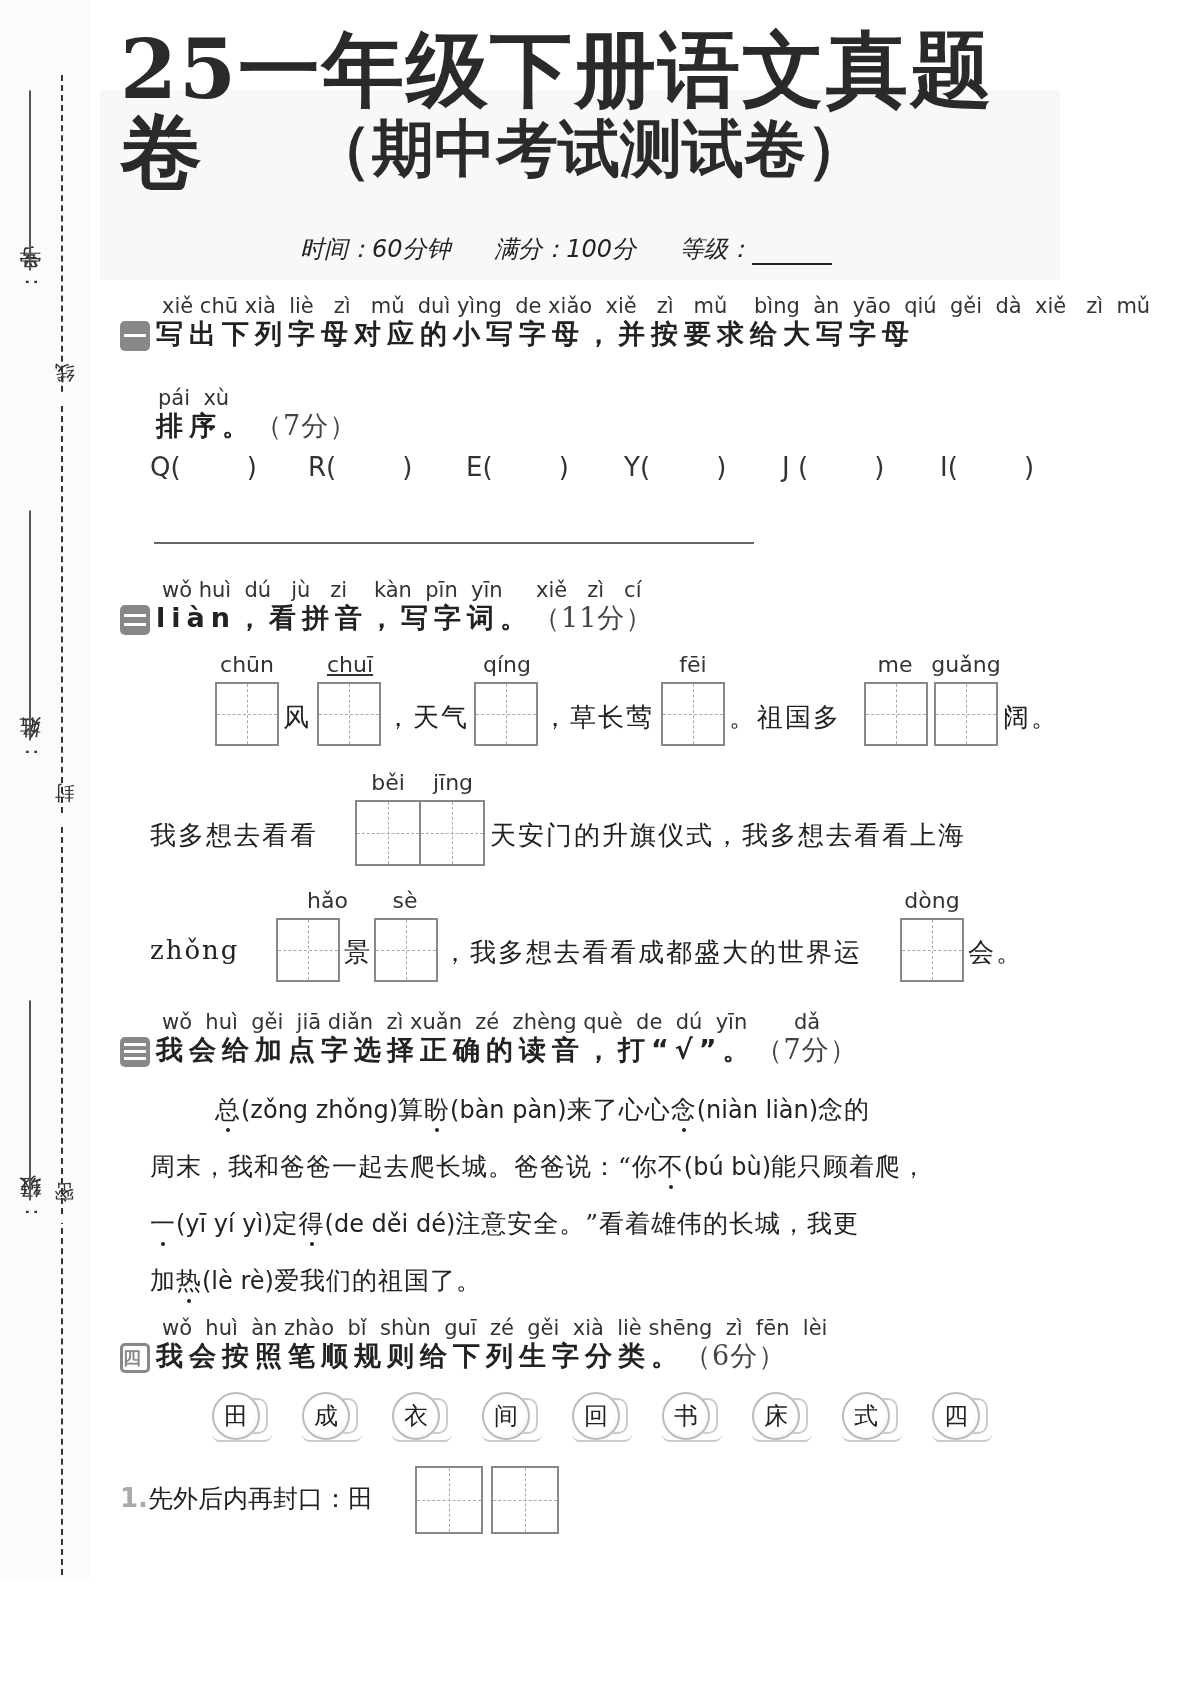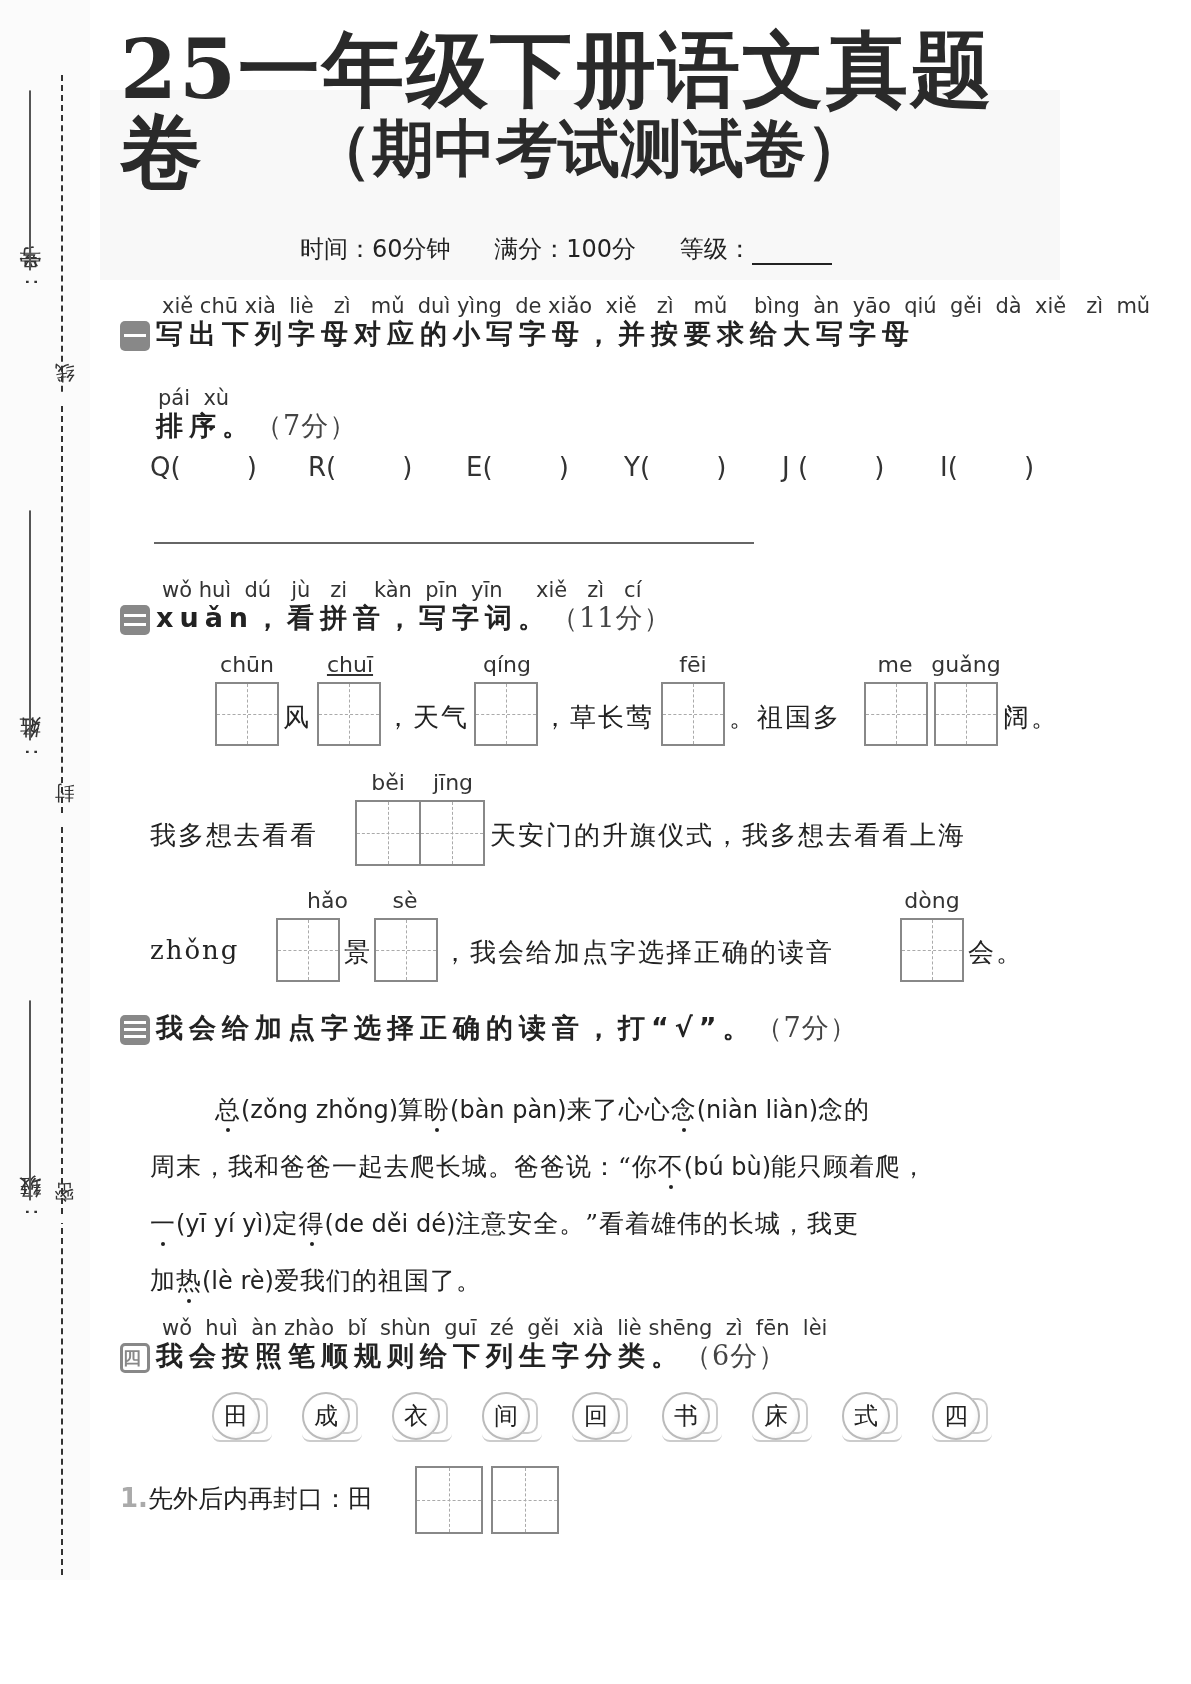--- a/index.html
+++ b/index.html
@@ -16,21 +16,21 @@
     font-family: "DejaVu Sans", sans-serif; font-size: 22px; color: #333; display: flex; align-items: center; }
   .margin-field .line { display: inline-block; border-left: 2px solid #555; height: 180px; margin-top: 8px; }
   .margin-tag { position: absolute; left: 50px; width: 24px; background: #fbfbfb; writing-mode: vertical-rl; transform: rotate(180deg);
     font-family: "DejaVu Sans", sans-serif; font-size: 20px; color: #333; text-align: center; padding: 4px 0; }
 
   
   .title { position: absolute; left: 120px; top: 28px; width: 920px; text-align: left;
     font-family: "DejaVu Serif", serif; font-weight: bold; font-size: 82px; letter-spacing: 2px; color: #2a2a2a; line-height: 1; }
   .subtitle { position: absolute; left: 310px; top: 118px; font-family: "DejaVu Serif", serif; font-weight: bold;
     font-size: 62px; color: #2a2a2a; line-height: 1; }
-  .meta { position: absolute; left: 300px; top: 233px; font-family: "DejaVu Sans", sans-serif; font-size: 24px; color: #222; }
+  .meta { position: absolute; left: 300px; top: 233px; font-family: "DejaVu Sans", sans-serif; font-size: 24px; color: #222; font-style: italic; }
   .meta span { margin-right: 36px; }
   .meta .blank { display: inline-block; width: 80px; border-bottom: 2px solid #222; height: 20px; vertical-align: bottom; margin-right:0; }
 
   
   .sec { position: absolute; left: 120px; }
   .sec-icon { display: inline-block; width: 30px; height: 30px; background: #888; border-radius: 5px; position: relative; vertical-align: middle; margin-right: 6px; }
   .sec-icon .bar { position: absolute; left: 4px; right: 4px; height: 3px; background: #fff; }
   .sec-icon.outline { background: #fff; border: 3px solid #888; width: 24px; height: 24px; color: #888; font-size: 18px; text-align: center; line-height: 24px; font-family: "DejaVu Sans", sans-serif; }
   .pinyin-row { font-family: "DejaVu Sans", sans-serif; font-size: 21px; color: #333; white-space: pre; height: 22px; margin-left: 42px; }
   .heading { font-family: "DejaVu Sans", sans-serif; font-weight: bold; font-size: 27px; letter-spacing: 6px; color: #222; white-space: nowrap; }
@@ -115,21 +115,21 @@
   <span class="item">J (        )</span>
   <span class="item">I(        )</span>
 </div>
 <div class="order">
   <span class="line"></span>
 </div>
 
 <div class="sec" style="top:578px;">
   <div class="pinyin-row">wǒ huì  dú   jù   zi    kàn  pīn  yīn     xiě   zì   cí</div>
   <div class="heading">
-    <span class="sec-icon"><span class="bar" style="top:9px"></span><span class="bar" style="top:18px"></span></span><span>xuǎn，看拼音，写字词。</span><span class="score">（11分）</span>
+    <span class="sec-icon"><span class="bar" style="top:9px"></span><span class="bar" style="top:18px"></span></span><span>liàn，看拼音，写字词。</span><span class="score">（11分）</span>
   </div>
 </div>
 
 <div class="py" style="left:207px;top:652px;">chūn</div>
 <div class="box" style="left:215px;top:682px;"></div>
 <div class="txt" style="left:283px;top:700px;">风</div>
 <div class="py" style="left:310px;top:652px;text-decoration:underline;">chuī</div>
 <div class="box" style="left:317px;top:682px;"></div>
 <div class="txt" style="left:385px;top:700px;">，天气</div>
 <div class="py" style="left:467px;top:652px;">qíng</div>
@@ -150,26 +150,27 @@
 <div class="py" style="left:413px;top:770px;">jīng</div>
 <div class="box" style="left:419px;top:800px;width:66px;height:66px;"></div>
 <div class="txt" style="left:490px;top:818px;">天安门的升旗仪式，我多想去看看上海</div>
 
 <div class="txt" style="left:150px;top:935px;">zhǒng</div>
 <div class="py" style="left:268px;top:888px;text-align:right;">hǎo</div>
 <div class="box" style="left:276px;top:918px;"></div>
 <div class="txt" style="left:344px;top:935px;">景</div>
 <div class="py" style="left:365px;top:888px;">sè</div>
 <div class="box" style="left:374px;top:918px;"></div>
-<div class="txt" style="left:442px;top:935px;">，我会给加点字选择正确的读音</div>
+<div class="txt" style="left:442px;top:935px;">，我多想去看看成都盛大的世界运</div>
 <div class="py" style="left:892px;top:888px;">dòng</div>
 <div class="box" style="left:900px;top:918px;"></div>
 <div class="txt" style="left:968px;top:935px;">会。</div>
 
 <div class="sec" style="top:1010px;">
+  <div class="pinyin-row">wǒ  huì  gěi  jiā diǎn  zì xuǎn  zé  zhèng què  de  dú  yīn       dǎ</div>
   <div class="heading">
     <span class="sec-icon"><span class="bar" style="top:6px"></span><span class="bar" style="top:13px"></span><span class="bar" style="top:20px"></span></span><span>我会给加点字选择正确的读音，打“√”。</span><span class="score">（7分）</span>
   </div>
 </div>
 
 <div class="para" style="top:1093px;left:215px;">
   <span class="dot">总</span><span class="alt">(zǒng    zhǒng)</span><span>算</span><span class="dot">盼</span><span class="alt">(bàn    pàn)</span><span>来了心心</span><span class="dot">念</span><span class="alt">(niàn    liàn)</span><span>念的</span>
 </div>
 <div class="para" style="top:1150px;">
   <span>周末，我和爸爸一起去爬长城。爸爸说：“你</span><span class="dot">不</span><span class="alt">(bú    bù)</span><span>能只顾着爬，</span>

